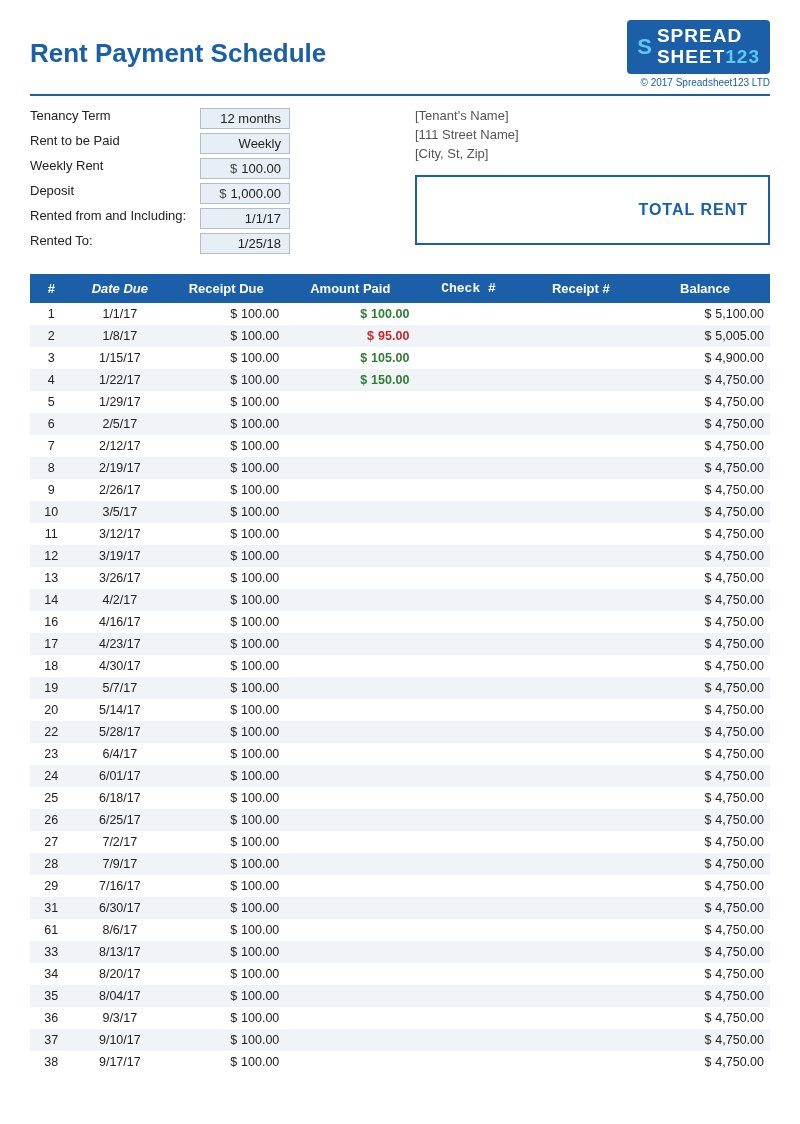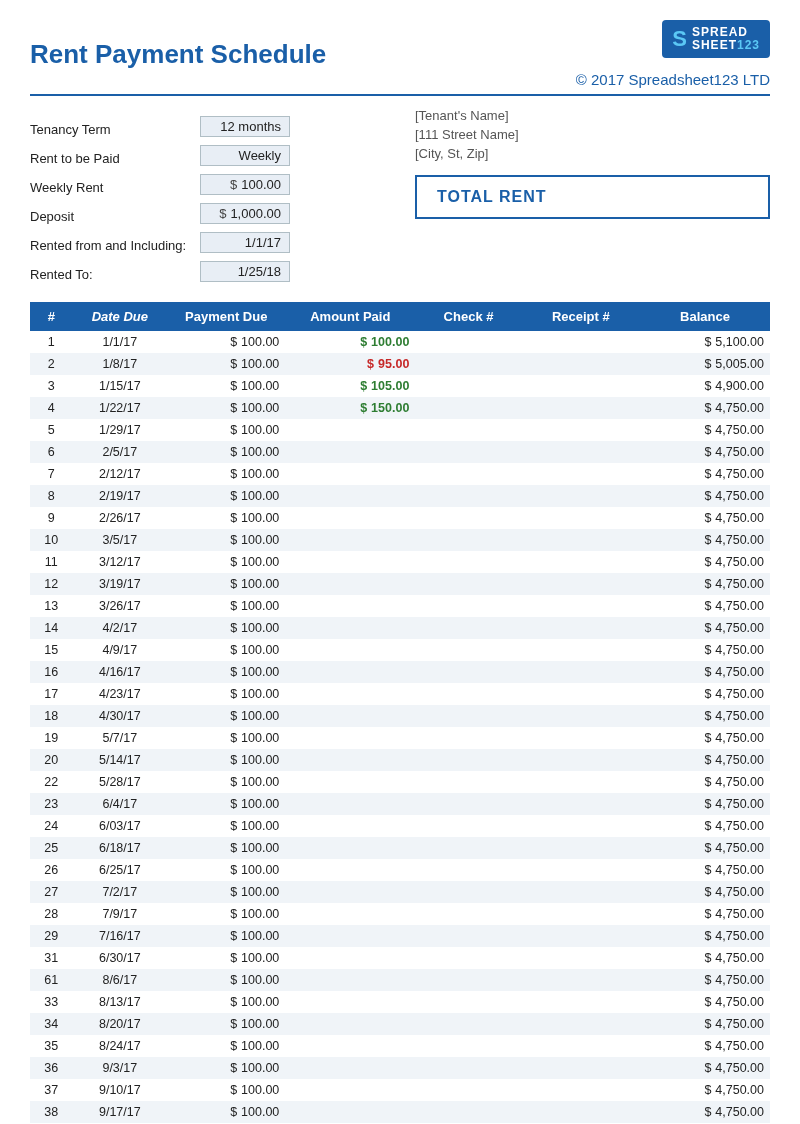--- a/index.html
+++ b/index.html
@@ -34,46 +34,45 @@
       font-size: 18px;
       font-weight: bold;
       padding: 6px 10px;
       border-radius: 4px;
       letter-spacing: 1px;
       display: flex;
       align-items: center;
       gap: 4px;
     }
     .copyright {
-      font-size: 15px;
+      font-size: 10px;
       color: #1a5fa8;
-      margin-top: 13px;
+      margin-top: 3px;
     }
     .divider {
       border: none;
       border-top: 2px solid #1a5fa8;
       margin: 6px 0 12px 0;
     }
     .info-section {
       display: flex;
       justify-content: space-between;
       margin-bottom: 10px;
     }
     .info-left {
       flex: 1;
     }
     .info-right {
       flex: 1;
       padding-left: 30px;
     }
     .info-row {
       display: flex;
-      align-items: flex-end;
+      align-items: flex-start;
       margin-bottom: 4px;
-      margin-top: 8px;
     }
     .info-label {
       width: 170px;
       color: #222;
       font-size: 13px;
     }
     .info-value {
       background: #e8eef5;
       border: 1px solid #b0bec5;
       padding: 2px 8px;
@@ -84,22 +83,22 @@
     .dollar-sign {
       color: #444;
     }
     .tenant-info {
       color: #555;
       margin-bottom: 4px;
       font-size: 13px;
     }
     .total-rent-box {
       border: 2px solid #1a5fa8;
-      padding: 11px 20px;
-      text-align: left;
+      padding: 24px 20px;
+      text-align: right;
       margin-top: 6px;
       min-width: 170px;
     }
     .total-rent-label {
       color: #1a5fa8;
       font-size: 16px;
       font-weight: bold;
       letter-spacing: 1px;
     }
     .total-rent-value {
@@ -145,21 +144,21 @@
     }
   </style>
 </head>
 <body>
 
 <div class="header">
   <div class="title">Rent Payment Schedule</div>
   <div class="logo-box">
     <div class="logo">
       <span style="color:#5bc8f5;font-size:22px;font-weight:900;">S</span>
-      <span style="font-size:12px;line-height:1.1;">
+      <span style="font-size:19px;line-height:1.1;">
         <span>SPREAD</span><br>
         <span>SHEET</span><span style="color:#5bc8f5;">123</span>
       </span>
     </div>
     <div class="copyright">© 2017 Spreadsheet123 LTD</div>
   </div>
 </div>
 
 <hr class="divider">
 
@@ -205,23 +204,23 @@
     </div>
   </div>
 </div>
 
 <div class="table-container">
   <table>
     <thead>
       <tr>
         <th style="width:36px;">#</th>
         <th style="width:80px;font-style:italic;">Date Due</th>
-        <th style="width:100px;">Payment Due</th>
+        <th style="width:100px;">Receipt Due</th>
         <th style="width:110px;margin-top:13px;">Amount Paid</th>
-        <th style="width:90px;">Check #</th>
+        <th style="width:90px;font-family:Liberation Mono, monospace;">Check #</th>
         <th style="width:100px;">Receipt #</th>
         <th style="width:110px;">Balance</th>
       </tr>
     </thead>
     <tbody id="table-body">
     <tr>
           <td>1</td>
           <td>1/1/17</td>
           <td>
             <div style="display:flex;justify-content:flex-end;gap:4px;">
@@ -500,39 +499,20 @@
           <td></td>
           <td></td>
           <td>
             <div style="display:flex;justify-content:flex-end;gap:4px;">
               <span>$</span>
               <span>4,750.00</span>
             </div>
           </td>
         </tr>
         <tr>
-          <td>15</td>
-          <td>4/9/17</td>
-          <td>
-            <div style="display:flex;justify-content:flex-end;gap:4px;">
-              <span>$</span>
-              <span>100.00</span>
-            </div>
-          </td>
-          <td></td>
-          <td></td>
-          <td></td>
-          <td>
-            <div style="display:flex;justify-content:flex-end;gap:4px;">
-              <span>$</span>
-              <span>4,750.00</span>
-            </div>
-          </td>
-        </tr>
-        <tr>
           <td>16</td>
           <td>4/16/17</td>
           <td>
             <div style="display:flex;justify-content:flex-end;gap:4px;">
               <span>$</span>
               <span>100.00</span>
             </div>
           </td>
           <td></td>
           <td></td>
@@ -653,21 +633,21 @@
           <td></td>
           <td>
             <div style="display:flex;justify-content:flex-end;gap:4px;">
               <span>$</span>
               <span>4,750.00</span>
             </div>
           </td>
         </tr>
         <tr>
           <td>24</td>
-          <td>6/03/17</td>
+          <td>6/01/17</td>
           <td>
             <div style="display:flex;justify-content:flex-end;gap:4px;">
               <span>$</span>
               <span>100.00</span>
             </div>
           </td>
           <td></td>
           <td></td>
           <td></td>
           <td>
@@ -843,21 +823,21 @@
           <td></td>
           <td>
             <div style="display:flex;justify-content:flex-end;gap:4px;">
               <span>$</span>
               <span>4,750.00</span>
             </div>
           </td>
         </tr>
         <tr>
           <td>35</td>
-          <td>8/24/17</td>
+          <td>8/04/17</td>
           <td>
             <div style="display:flex;justify-content:flex-end;gap:4px;">
               <span>$</span>
               <span>100.00</span>
             </div>
           </td>
           <td></td>
           <td></td>
           <td></td>
           <td>

